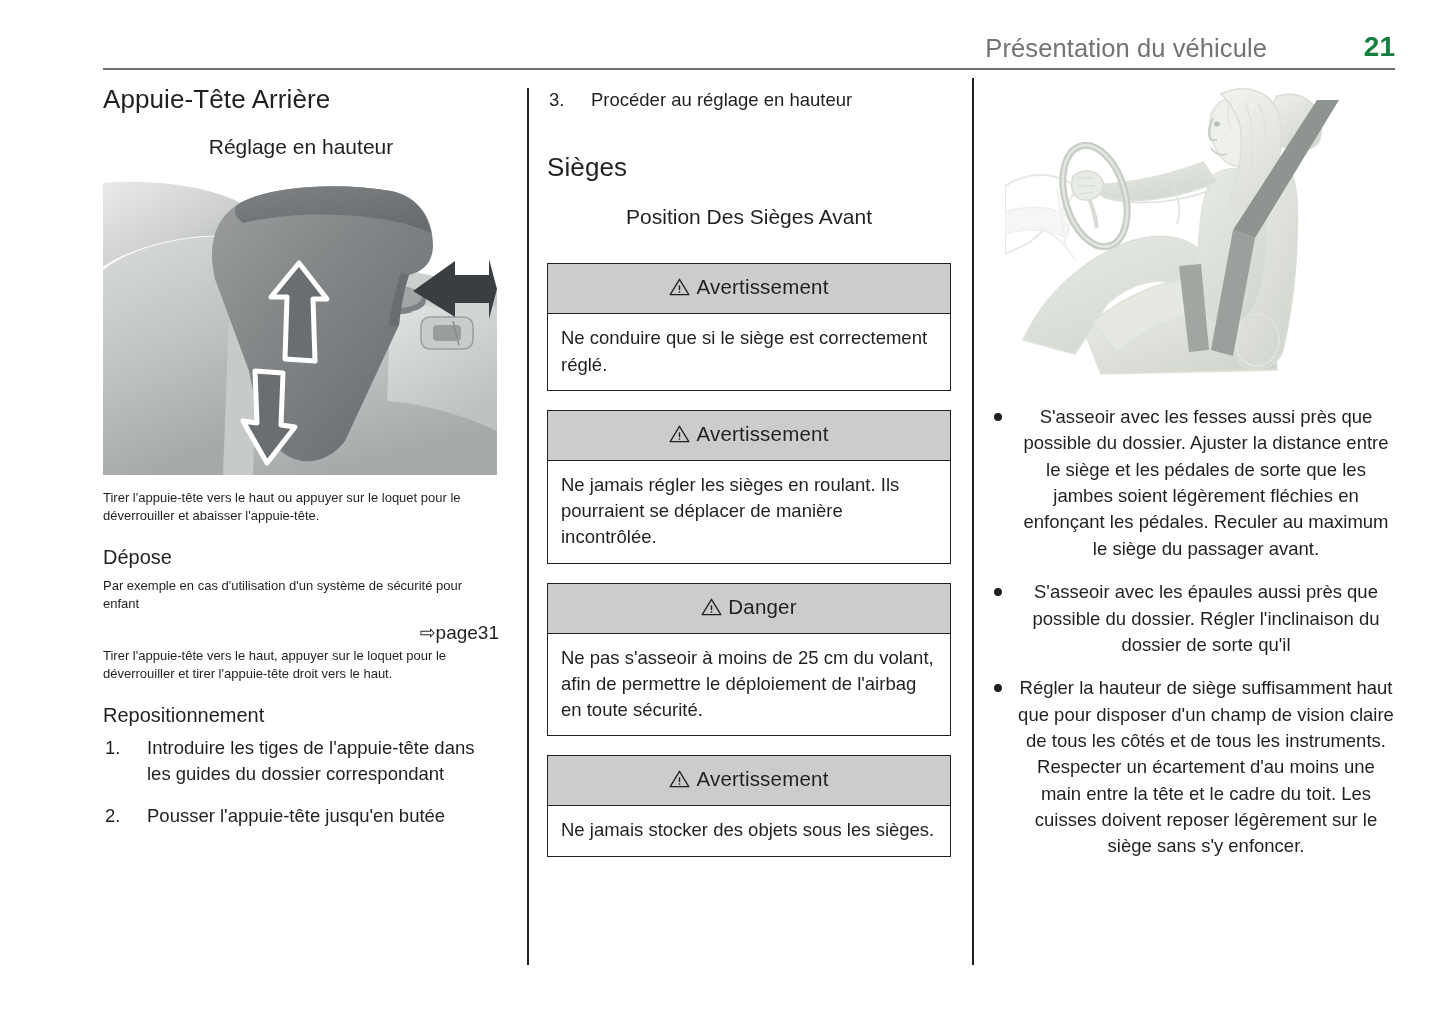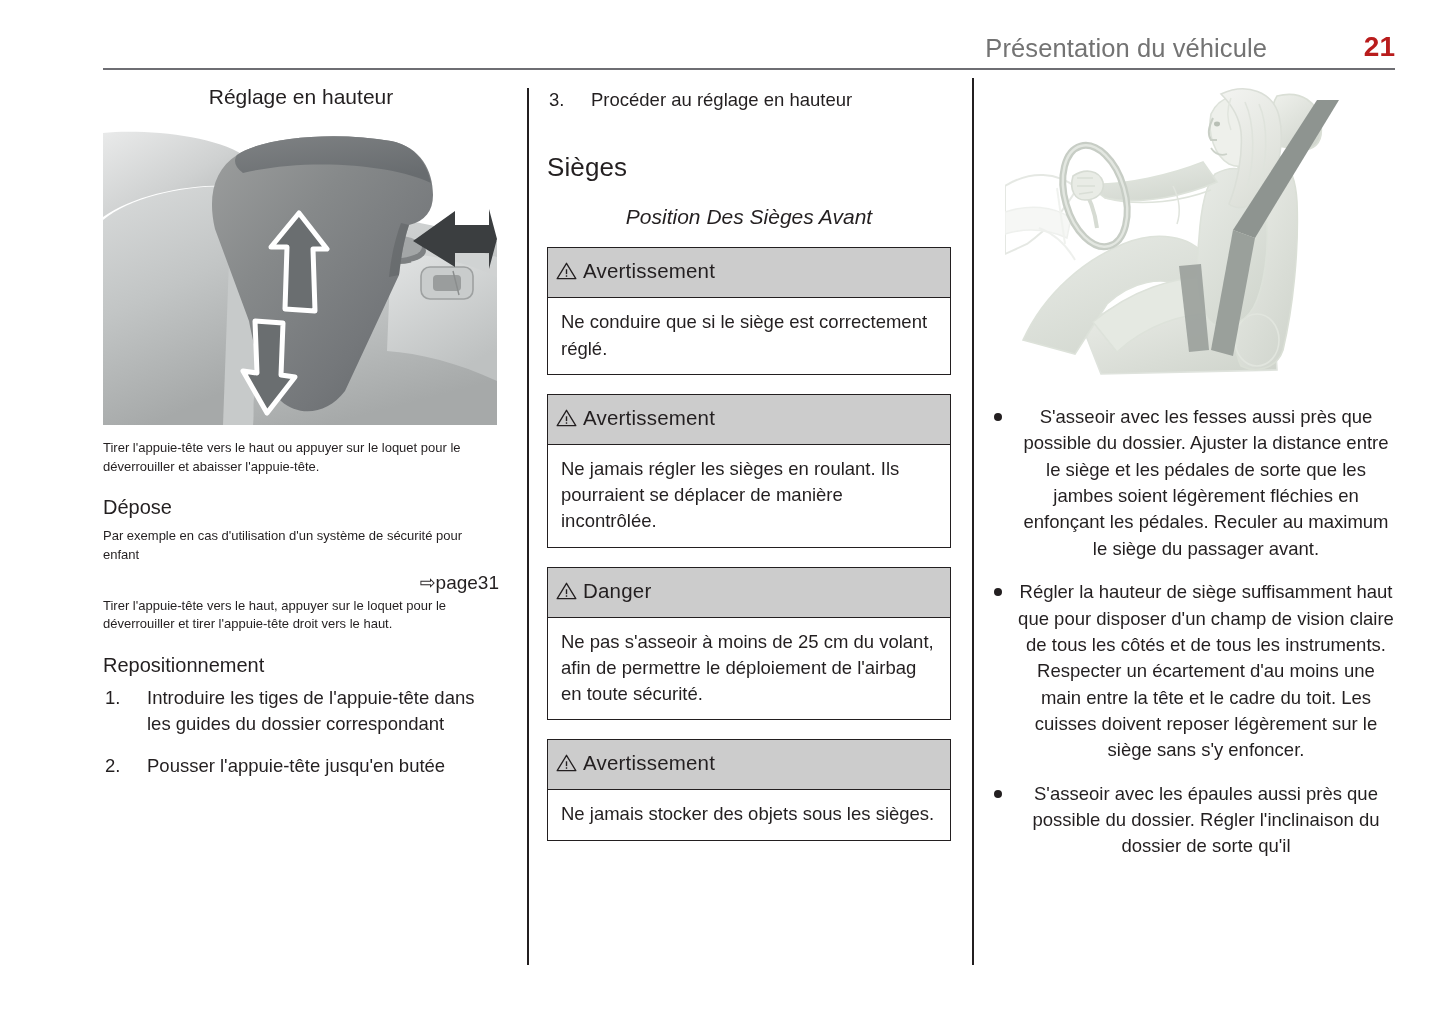--- a/index.html
+++ b/index.html
@@ -40,21 +40,21 @@
     letter-spacing: 0.1px;
     color: #737373;
     white-space: nowrap;
   }
   .header-pageno {
     position: absolute;
     right: 0;
     top: -3px;
     font-size: 28px;
     font-weight: bold;
-    color: #b91c1c;
+    color: #15803d;
   }
   .header-rule {
     position: absolute;
     left: 103px;
     top: 68px;
     width: 1292px;
     height: 2px;
     background: #6e6e73;
   }
 
@@ -154,21 +154,21 @@
   
   .notice {
     border: 1.5px solid #231f20;
     margin-bottom: 19px;
     background: #ffffff;
     box-sizing: border-box;
   }
   .notice-head {
     background: #cccccc;
     border-bottom: 1.5px solid #231f20;
-    text-align: left;
+    text-align: center;
     padding: 11px 8px 12px 8px;
     font-size: 20.5px;
     letter-spacing: 0.2px;
   }
   .notice-head .tri {
     display: inline-block;
     vertical-align: -2px;
     margin-right: 6px;
   }
   .notice-body {
@@ -204,20 +204,21 @@
     <div class="header-title">Présentation du véhicule</div>
     <div class="header-pageno">21</div>
   </div>
   <div class="header-rule"></div>
 
   <div class="col-divider divider-1"></div>
   <div class="col-divider divider-2"></div>
 
   <div class="col col-1">
 
+    <h1 class="sec-title">Appuie-Tête Arrière</h1>
     <h2 class="sub-title">Réglage en hauteur</h2>
 
     <div class="fig fig-headrest">
       <svg viewBox="0 0 394 300" xmlns="http://www.w3.org/2000/svg">
         <defs>
           <linearGradient id="gSeatBack" x1="0" y1="0" x2="1" y2="1">
             <stop offset="0%" stop-color="#e9eaea"></stop>
             <stop offset="55%" stop-color="#cfd1d1"></stop>
             <stop offset="100%" stop-color="#b2b5b5"></stop>
           </linearGradient>
@@ -314,21 +315,21 @@
   <div class="col col-2">
 
     <ol class="num-list" style="margin-top:2px;">
       <li style="margin-bottom:6px;">
         <span class="num">3.</span>
         <span>Procéder au réglage en hauteur</span>
       </li>
     </ol>
 
     <h1 class="sec-title" style="margin-top:40px;margin-bottom:22px;">Sièges</h1>
-    <h2 class="sub-title" style="margin-bottom:18px;font-style:italic;">Position Des Sièges Avant</h2>
+    <h2 class="sub-title" style="margin-bottom:34px;">Position Des Sièges Avant</h2>
 
     <div class="notice">
       <div class="notice-head">
         <span class="tri">
           <svg width="21" height="18" viewBox="0 0 21 18" xmlns="http://www.w3.org/2000/svg">
             <path d="M10.5 1.3 L19.8 16.7 L1.2 16.7 Z" fill="none" stroke="#231f20" stroke-width="1.3" stroke-linejoin="round"></path>
             <rect x="9.8" y="7.3" width="1.4" height="4.8" fill="#231f20"></rect>
             <rect x="9.8" y="13.3" width="1.4" height="1.5" fill="#231f20"></rect>
           </svg>
         </span><span>Avertissement</span>
@@ -453,22 +454,22 @@
       </svg>
     </div>
 
     <ul class="bul-list">
       <li>
         <span class="dot"></span>
         <span>S'asseoir avec les fesses aussi près que possible du dossier. Ajuster la distance entre le siège et les pédales de sorte que les jambes soient légèrement fléchies en enfonçant les pédales. Reculer au maximum le siège du passager avant.</span>
       </li>
       <li>
         <span class="dot"></span>
-        <span>Régler la hauteur de siège suffisamment haut que pour disposer d'un champ de vision claire de tous les côtés et de tous les instruments. Respecter un écartement d'au moins une main entre la tête et le cadre du toit. Les cuisses doivent reposer légèrement sur le siège sans s'y enfoncer.</span>
+        <span>S'asseoir avec les épaules aussi près que possible du dossier. Régler l'inclinaison du dossier de sorte qu'il</span>
       </li>
       <li>
         <span class="dot"></span>
-        <span>S'asseoir avec les épaules aussi près que possible du dossier. Régler l'inclinaison du dossier de sorte qu'il</span>
+        <span>Régler la hauteur de siège suffisamment haut que pour disposer d'un champ de vision claire de tous les côtés et de tous les instruments. Respecter un écartement d'au moins une main entre la tête et le cadre du toit. Les cuisses doivent reposer légèrement sur le siège sans s'y enfoncer.</span>
       </li>
     </ul>
   </div>
 
 </div>
 
 </body></html>

